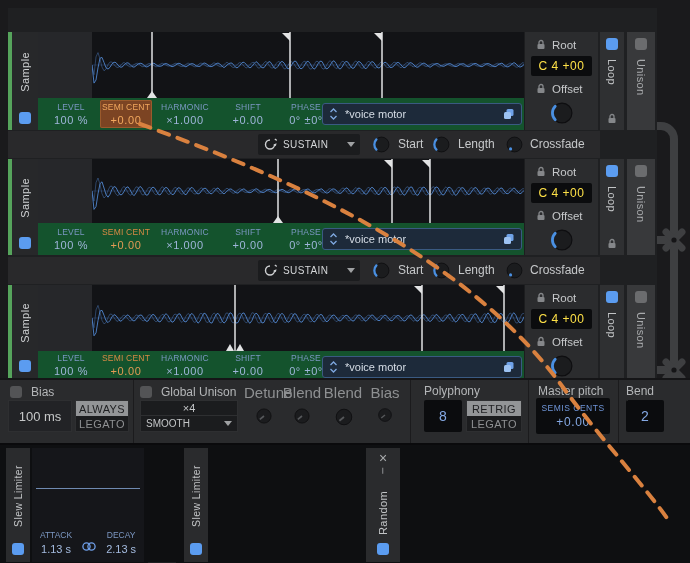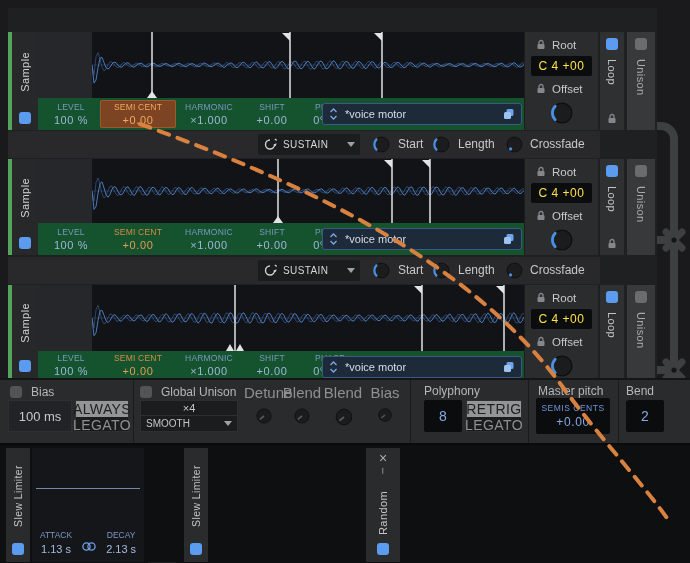--- a/index.html
+++ b/index.html
@@ -23,21 +23,21 @@
 .sidestrip .cb{margin-bottom:6px;width:12px;height:12px}
 .gapcell{position:absolute;left:30px;top:0;width:54px;background:#26272a}
 .wave{position:absolute;left:84px;top:0;width:432px;background:#121316}
 .ctrl{position:absolute;left:30px;width:486px;background:#14532d;display:flex;align-items:stretch;padding-left:4px}
 .pc{display:flex;flex-direction:column;align-items:center;justify-content:center;gap:2px}
 .pc .pl{font-size:8.5px;color:#7b97c2;letter-spacing:.2px}
 .pc .pv{font-size:11px;color:#9fb5da;letter-spacing:.6px}
 .pc.orange .pl{color:#d98a45}.pc.orange .pv{color:#e29a55}
 .pc.hl{background:#7c4423;box-shadow:0 0 0 1px #9a5a2c inset;border-radius:2px;margin:2px 0}
 .pc.hl .pl,.pc.hl .pv{color:#f2a85e}
-.w1{width:58px}.w2{width:76px}.w3{width:66px}.w4{width:60px}.w5{width:56px}
+.w1{width:58px}.w2{width:52px}.w3{width:66px}.w4{width:60px}.w5{width:56px}
 .voicefield{position:absolute;left:284px;top:5px;width:200px;height:22px;background:#1d2a3a;border:1px solid #3a5a82;border-radius:3px;display:flex;align-items:center;padding:0 6px}
 .voicefield .vmtext{font-size:11px;color:#d6dde6;margin-left:7px;flex:1;overflow:hidden;white-space:nowrap}
 .rootcol{position:absolute;left:516px;top:0;width:74px;height:100%;background:#2b2c2e;border-left:1px solid #1c1d1f}
 .rc-row{display:flex;align-items:center;gap:6px;padding-left:11px;height:15px;margin-top:5px}
 .rc-row span{font-size:11.5px;color:#c6c8ca}
 .valbox{margin:4px 6px 0;height:20px;background:#0b0c0e;border-radius:2px;display:flex;align-items:center;justify-content:center}
 .valbox span{font-size:12px;color:#fde047;letter-spacing:.5px}
 .knobwrap{display:flex;justify-content:center;margin-top:3px}
 .strip{position:absolute;top:0;height:100%;display:flex;flex-direction:column;align-items:center}
 .loopstrip{left:592px;width:24px;background:#2f3032}
@@ -57,21 +57,21 @@
 
 #glidebar{position:absolute;left:0;top:378px;width:690px;height:65px;background:#2a2b2d;border-top:2px solid #151517}
 .vsep{position:absolute;top:0;width:1px;height:100%;background:#1b1b1d}
 .sect-title{position:absolute;top:4px;font-size:12px;color:#b4b6b8}
 .cbrow{position:absolute;display:flex;gap:9px;align-items:center}
 .cbrow .cb{width:12px;height:12px;background:#535456}
 .darkbox{position:absolute;background:#1b1c1e;border:1px solid #2e2f31}
 .btnstack{display:flex;flex-direction:column}
 .btnstack .on{background:#939597;color:#1e1f21}
 .btnstack .off{color:#8e9092}
-.btnstack div{flex:1;display:flex;align-items:center;justify-content:center;font-size:14px;letter-spacing:.4px}
+.btnstack div{flex:1;display:flex;align-items:center;justify-content:center;font-size:11px;letter-spacing:.4px}
 .blackbox{position:absolute;background:#0b0c0e;border-radius:2px;display:flex;align-items:center;justify-content:center}
 .blackbox span{color:#85a9e4}
 .klabel{position:absolute;top:4px;font-size:15px;color:#8e9092;text-align:center;width:40px}
 .gknob{position:absolute;top:26px}
 
 #bottom{position:absolute;left:0;top:443px;width:690px;height:120px;background:#0e0f11;border-top:2px solid #0a0a0c}
 .bpanel{position:absolute;top:3px;height:114px}
 .labstrip{background:#2a2b2d;display:flex;flex-direction:column;align-items:center}
 .labstrip .vtext{margin-top:auto;margin-bottom:auto;font-size:10.5px}
 .labstrip .cb{margin-bottom:7px;width:12px;height:12px}

